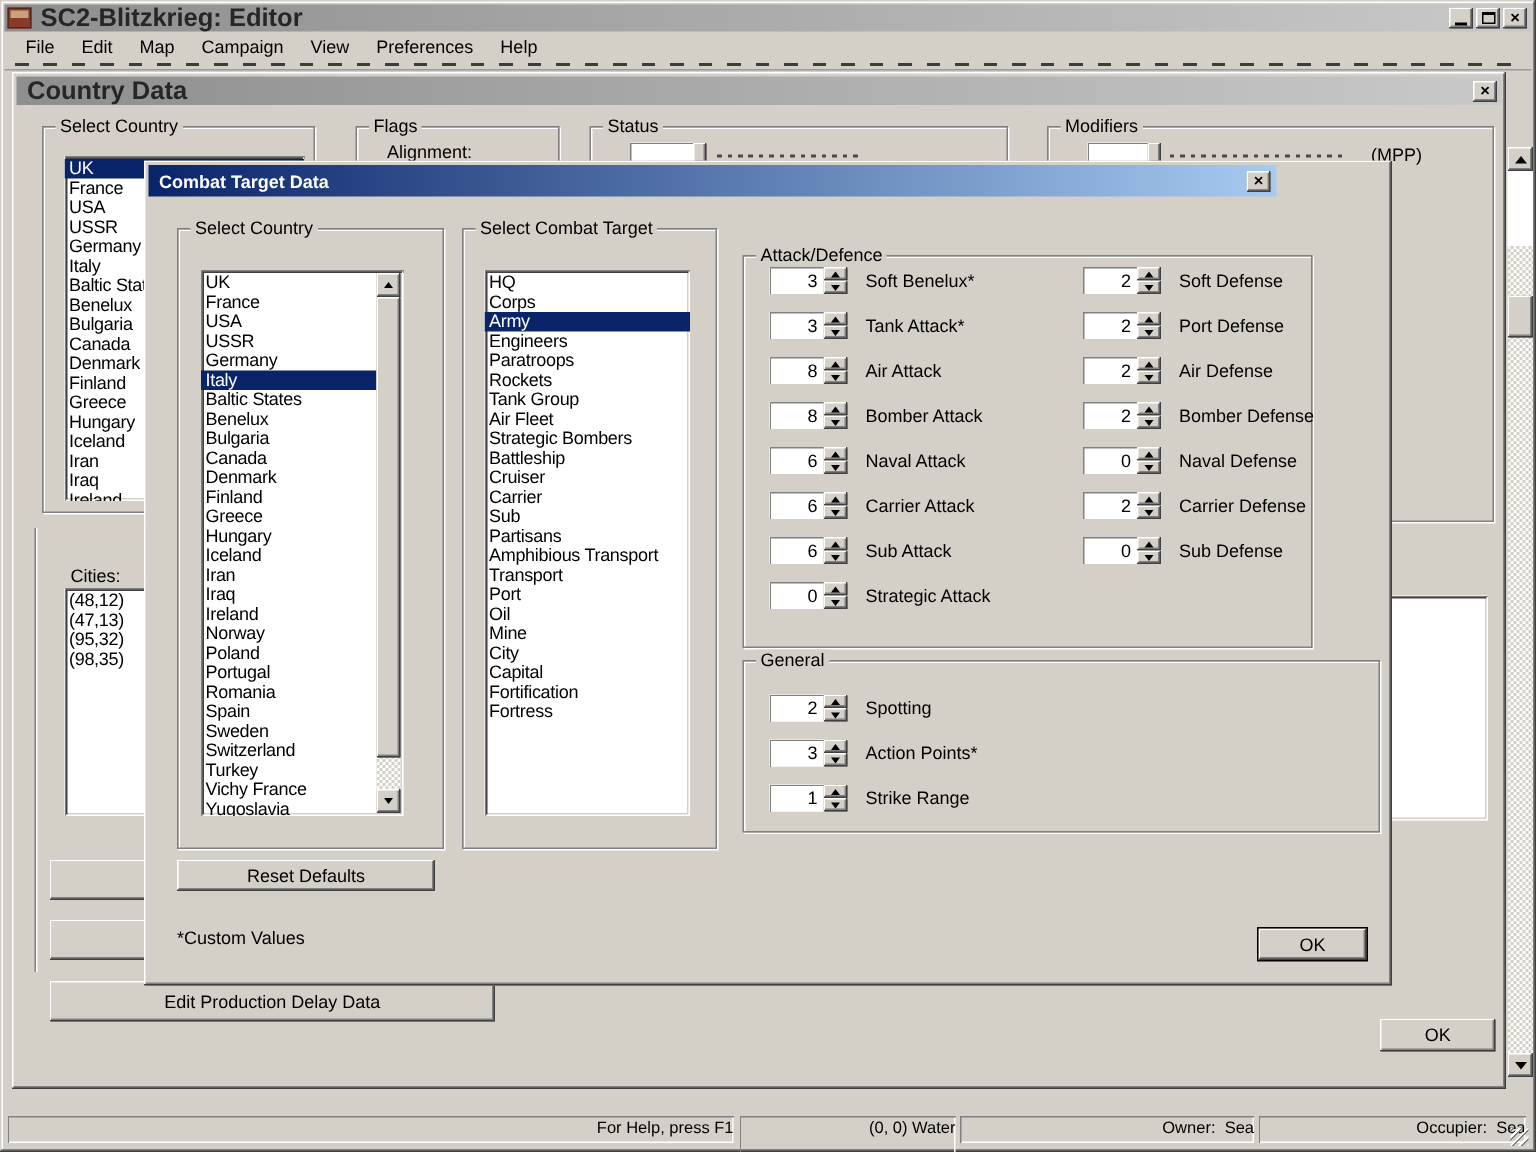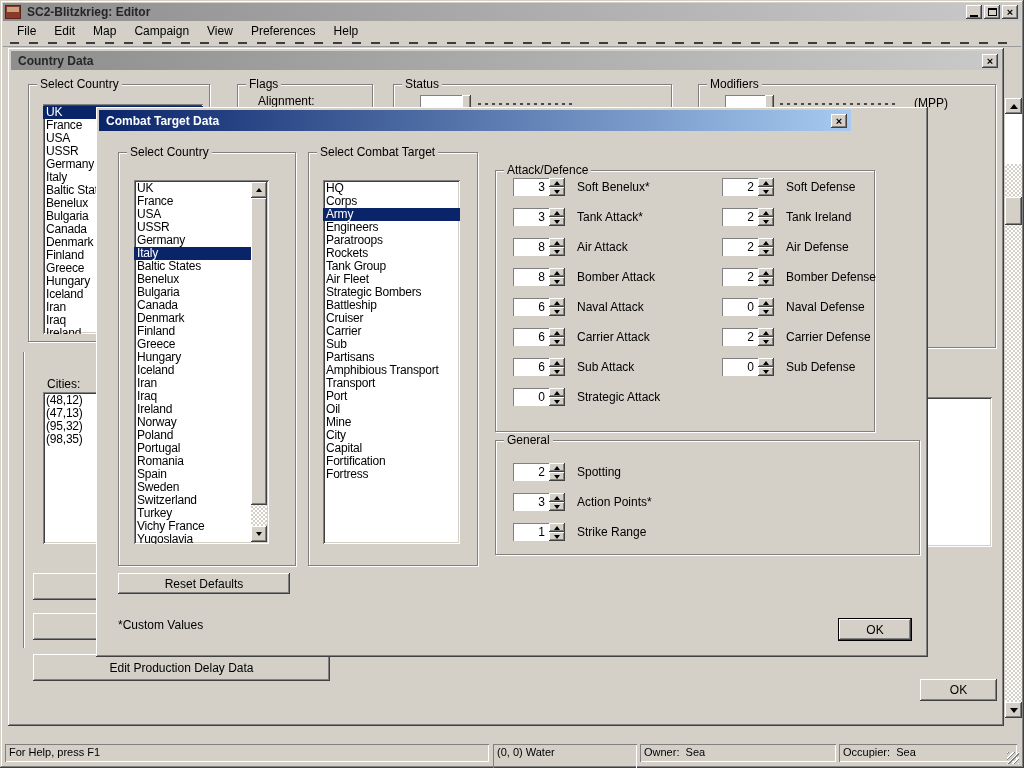--- a/index.html
+++ b/index.html
@@ -55,29 +55,29 @@
   .tri-up { width: 0; height: 0; border-left: 4px solid transparent; border-right: 4px solid transparent; border-bottom: 5px solid #000; }
   .tri-down { width: 0; height: 0; border-left: 4px solid transparent; border-right: 4px solid transparent; border-top: 5px solid #000; }
   .tri-up.sm { border-left-width: 3px; border-right-width: 3px; border-bottom-width: 4px; }
   .tri-down.sm { border-left-width: 3px; border-right-width: 3px; border-top-width: 4px; }
   .spin-col { display: flex; flex-direction: column; gap: 12px; }
   .spin-row { display: flex; height: 18px; }
   .spin-value { width: 36px; height: 18px; text-align: right; padding-right: 4px; font-size: 12px; line-height: 15px; padding-top: 2px; }
   .spin-arrows { width: 16px; height: 18px; display: flex; flex-direction: column; }
   .spin-btn { flex: 1; display: flex; align-items: center; justify-content: center; }
   .spin-label { margin-left: 12px; font-size: 12px; line-height: 18px; white-space: nowrap; }
-  .panel { font-size: 11px; line-height: 16px; padding-left: 4px; white-space: pre; overflow: hidden; }
+  .panel { font-size: 11px; line-height: 16px; padding-left: 4px; white-space: pre; overflow: hidden; text-align: right; }
   .dots { background: repeating-linear-gradient(90deg, #4a4a4a 0 3px, transparent 3px 7px); }
   #toolbar-dashes { background: repeating-linear-gradient(90deg, #3c3c3c 0 9px, transparent 9px 19px); }
   #toolbar-line { background: #9a9a9a; }
   .etch-v { background: var(--shadow); box-shadow: 1px 0 0 var(--highlight); }
   #grip { background: repeating-linear-gradient(135deg, var(--highlight) 0 1px, var(--shadow) 1px 2px, transparent 2px 4px); }
   #app-icon { width: 16px; height: 14px; margin: 0 4px 0 2px; background: #8a3a2a; border: 1px solid #5a241a; flex: none; position: relative; }
   #app-icon::after { content: ""; position: absolute; left: 1px; top: 1px; right: 1px; height: 5px; background: #c8a27a; }
-  .wtitle { font-weight: bold; font-size: 12px; color: var(--inactive_title_text); padding-left: 2px; flex: 1; white-space: nowrap; }
+  .wtitle { font-weight: bold; font-size: 17px; color: var(--inactive_title_text); padding-left: 2px; flex: 1; white-space: nowrap; }
   .mtitle { font-weight: bold; font-size: 12px; color: #fff; padding-left: 7px; flex: 1; white-space: nowrap; }
 </style>
 </head>
 <body>
 
 <div id="screen">
 
   <div class="abs tbar inactive-grad" style="left:3px;top:3px;width:1018px;height:18px;">
     <div id="app-icon"></div>
     <span class="wtitle">SC2-Blitzkrieg: Editor</span>
@@ -398,21 +398,21 @@
       <div class="spin-row">
         <div class="spin-value sunken-thin" style="background:#fff;">2</div>
         <div class="spin-arrows">
           <div class="spin-btn raised-thin">
             <span class="tri-up sm"></span>
           </div>
           <div class="spin-btn raised-thin">
             <span class="tri-down sm"></span>
           </div>
         </div>
-        <div class="spin-label">Tank Ireland</div>
+        <div class="spin-label">Port Defense</div>
       </div>
 
       <div class="spin-row">
         <div class="spin-value sunken-thin" style="background:#fff;">2</div>
         <div class="spin-arrows">
           <div class="spin-btn raised-thin">
             <span class="tri-up sm"></span>
           </div>
           <div class="spin-btn raised-thin">
             <span class="tri-down sm"></span>

